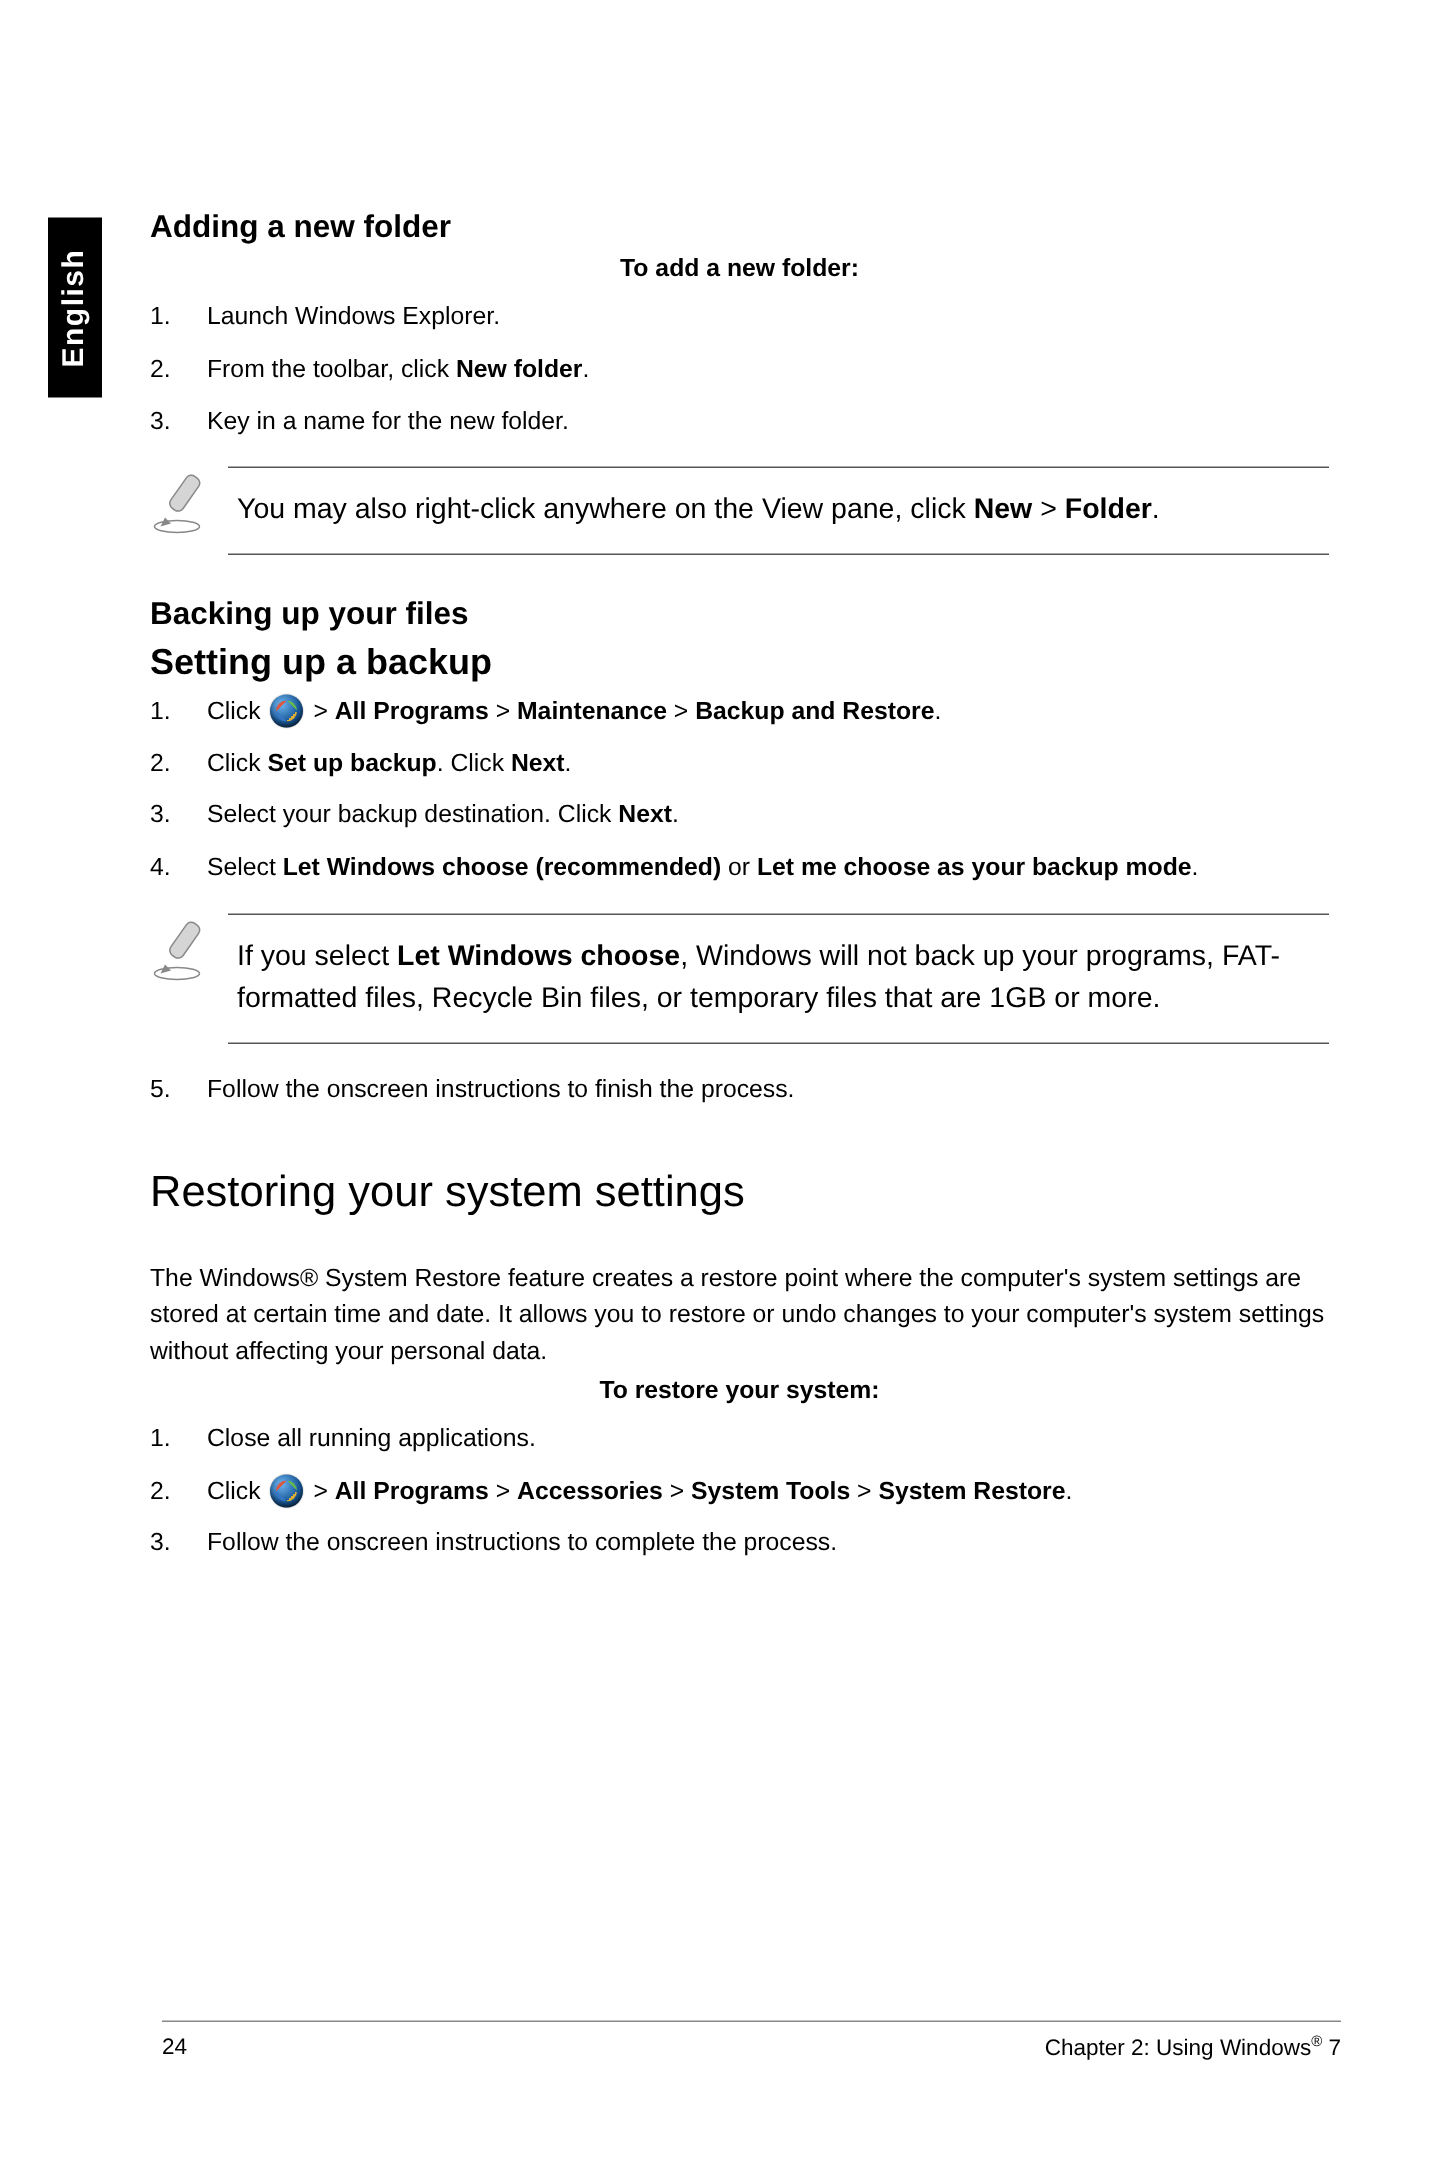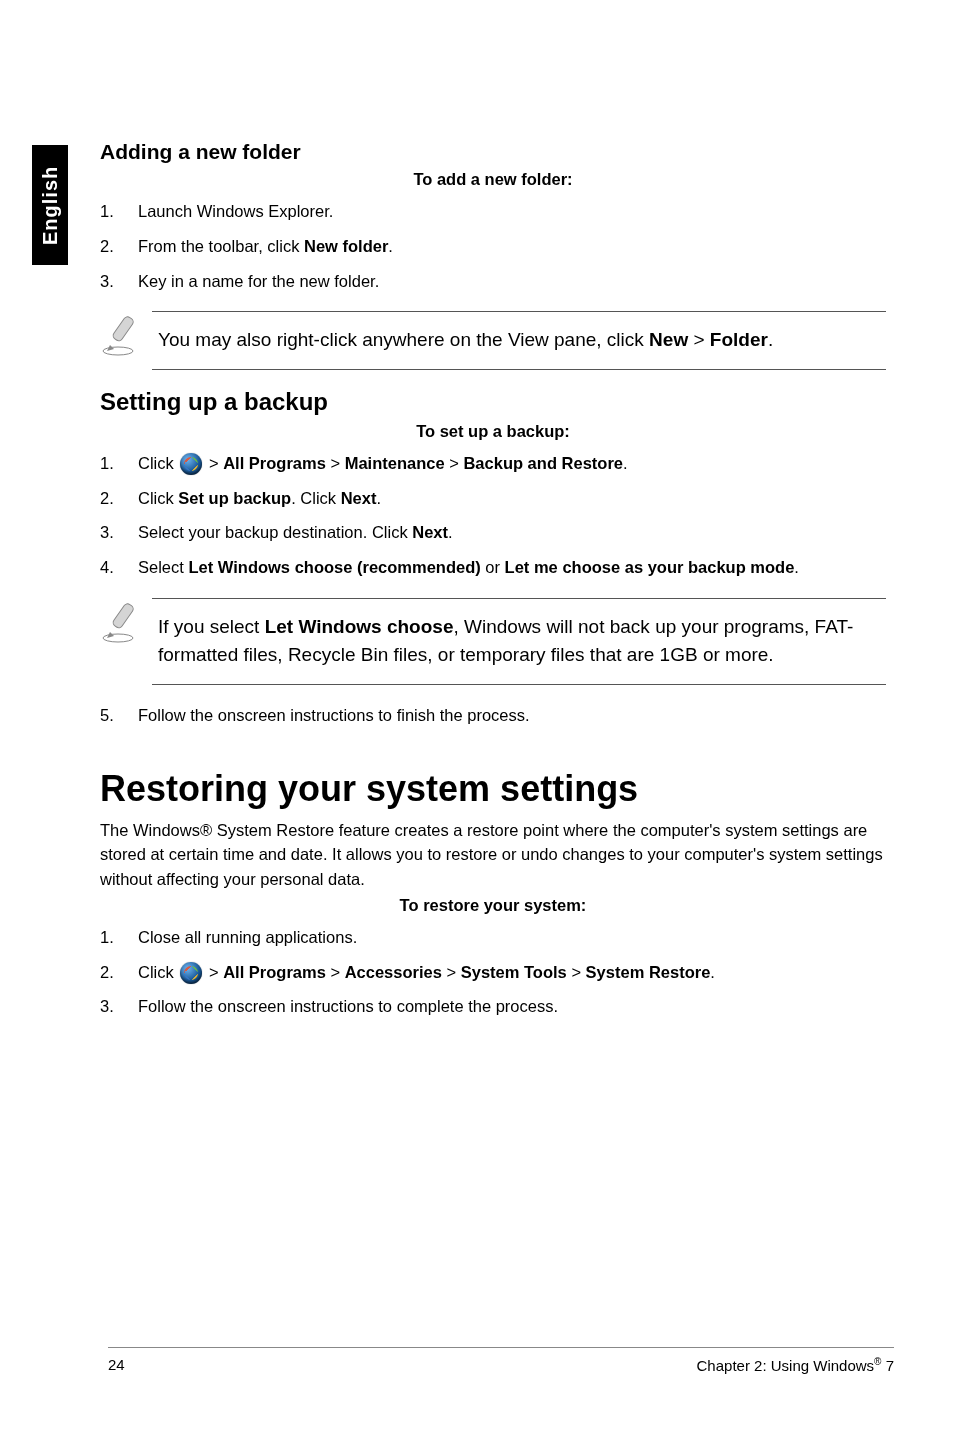--- a/index.html
+++ b/index.html
@@ -82,24 +82,24 @@
   }
   .note-body {
     flex: 1;
     border-top: 1px solid #555;
     border-bottom: 1px solid #555;
     padding: 14px 0 14px 6px;
     font-size: 19px;
     line-height: 1.5;
   }
   h1.main-heading {
-    font-size: 36px;
-    font-weight: bold;
+    font-size: 29px;
+    font-weight: normal;
     margin-top: 40px;
-    margin-bottom: 8px;
+    margin-bottom: 28px;
   }
   .body-para {
     font-size: 16.5px;
     line-height: 1.5;
     margin-bottom: 4px;
   }
   .win-orb {
     display: inline-block;
     width: 22px;
     height: 22px;
@@ -159,22 +159,22 @@
         <ellipse cx="18" cy="38" rx="15" ry="4" fill="none" stroke="#888" stroke-width="1"></ellipse>
         <rect x="14" y="4" width="10" height="26" rx="4" fill="#d5d5d5" stroke="#888" stroke-width="1" transform="rotate(35 23 23)"></rect>
         <polygon points="8,34 12,38 5,40" fill="#888" transform="translate(2,-2)"></polygon>
       </svg>
     </div>
     <div class="note-body">
       <span>You may also right-click anywhere on the View pane, click </span><b>New</b><span> &gt; </span><b>Folder</b><span>.</span>
     </div>
   </div>
 
+  <h2 class="section-title" style="margin-top:28px">Backing up your files</h2>
   <div class="sub-heading">Setting up a backup</div>
-  <div class="bold-sub">To set up a backup:</div>
   <ol class="steps">
     <li><span class="num">1.</span>
       <span>Click </span><span class="win-orb"></span><span> &gt; </span><b>All Programs</b><span> &gt; </span><b>Maintenance</b><span> &gt; </span><b>Backup and Restore</b><span>.</span>
     </li>
     <li><span class="num">2.</span>
       <span>Click </span><b>Set up backup</b><span>. Click </span><b>Next</b><span>.</span>
     </li>
     <li><span class="num">3.</span>
       <span>Select your backup destination. Click </span><b>Next</b><span>.</span>
     </li>

